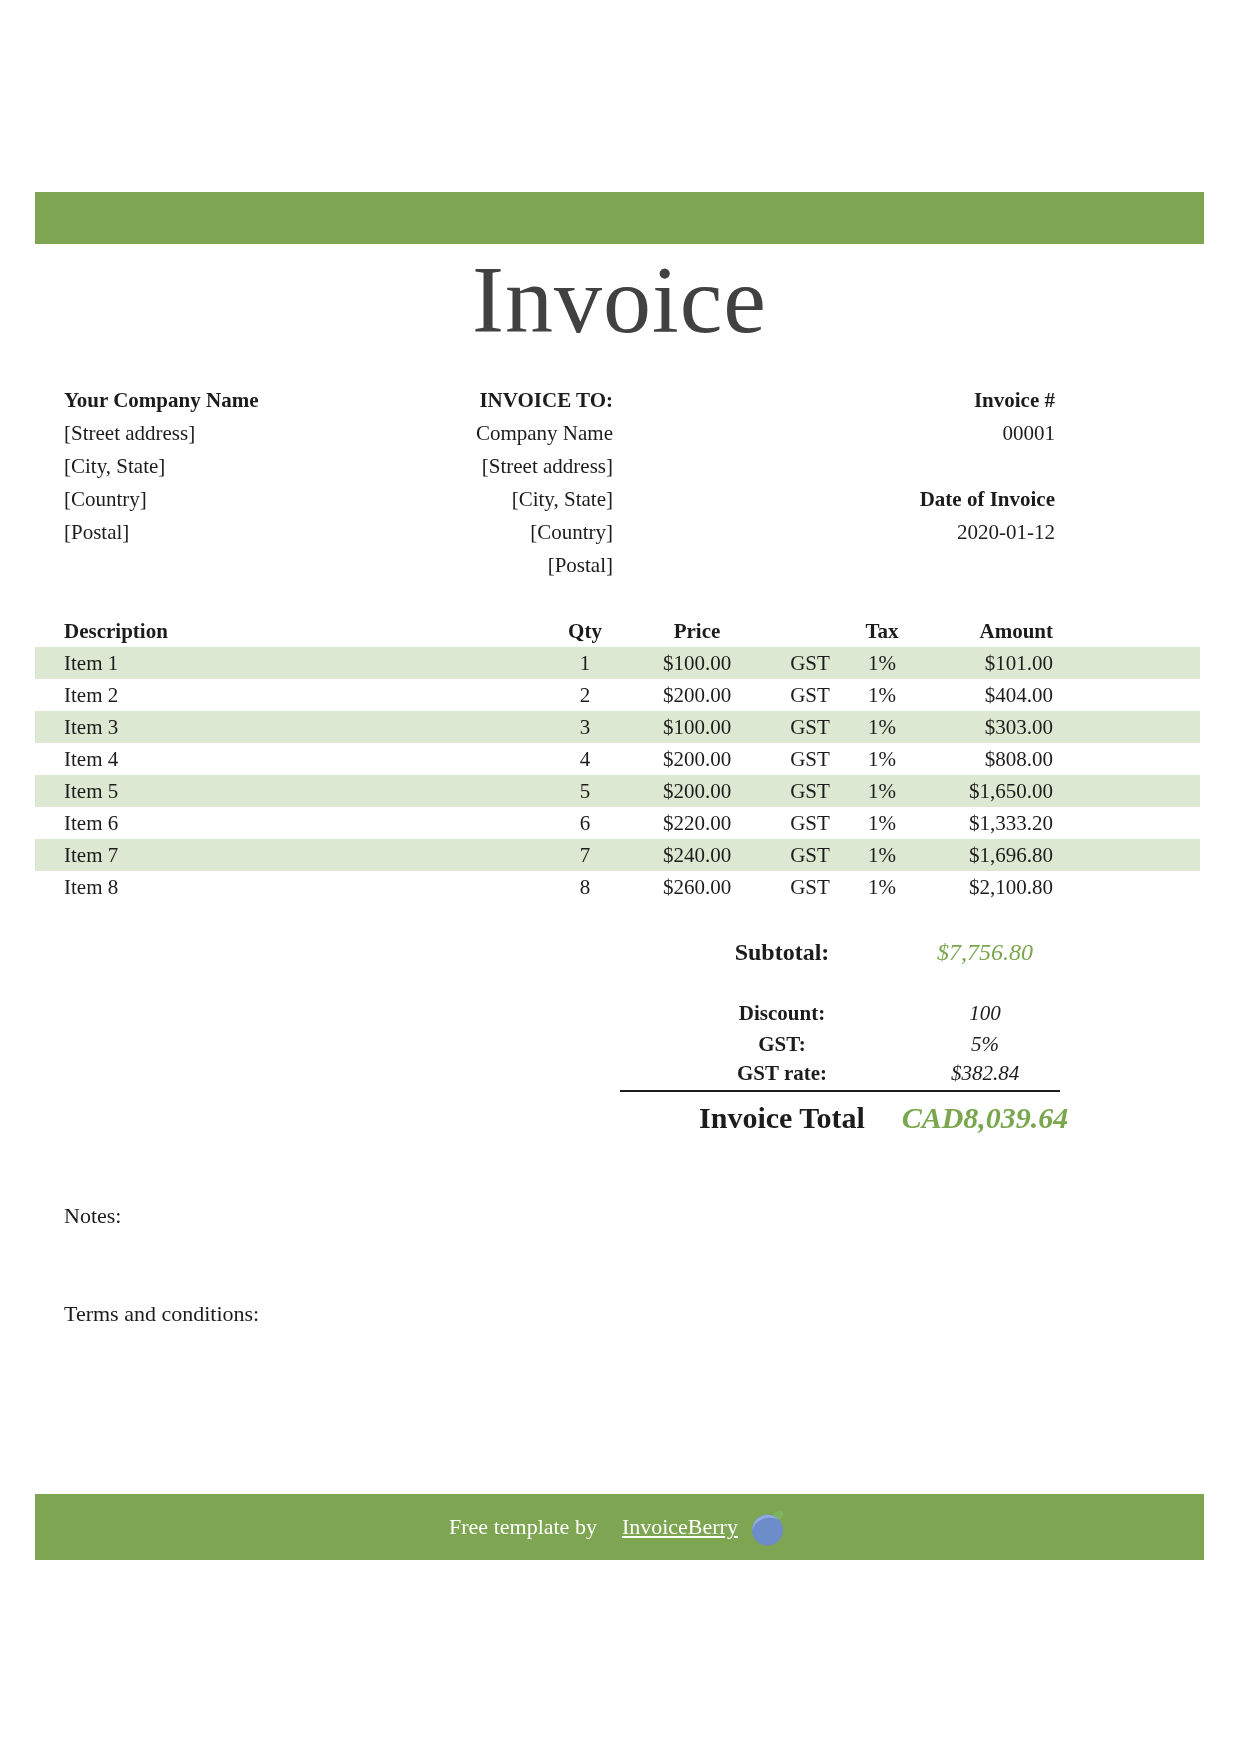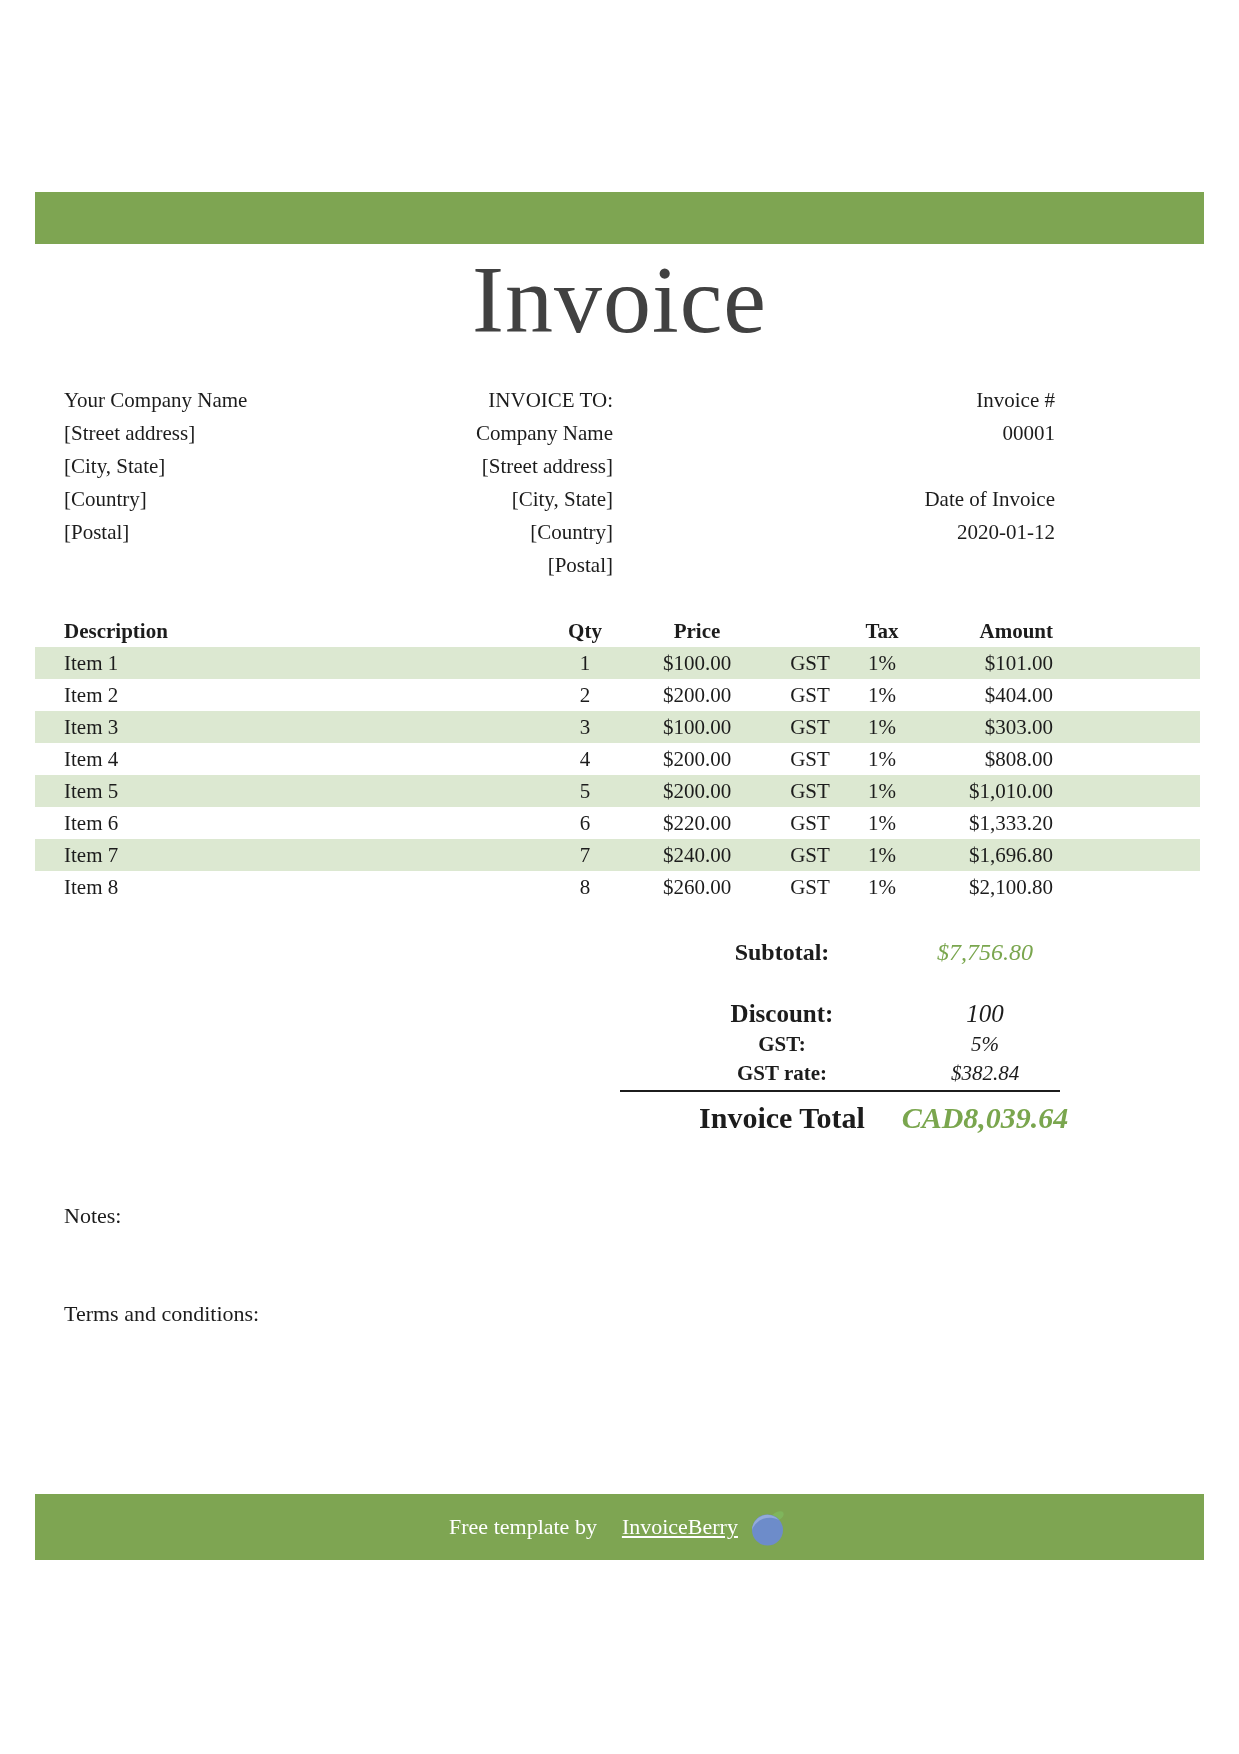--- a/index.html
+++ b/index.html
@@ -14,41 +14,41 @@
   }
   .title {
     position:absolute; left:0; top:252px; width:100%; margin:0;
     text-align:center; font-size:96px; line-height:1; font-weight:normal;
     color:#414141; letter-spacing:1px;
   }
   .info { font-size:21px; line-height:33px; }
   .from   { position:absolute; left:64px;  top:384px; text-align:left;  }
   .billto { position:absolute; left:313px; top:384px; width:300px; text-align:right; }
   .meta   { position:absolute; left:755px; top:384px; width:300px; text-align:right; }
-  .b { font-weight:normal; }
+  .b { font-weight:bold; }
   .spacer { height:33px; }
 
   .invoice-table { position:absolute; left:35px; top:615px; width:1165px; font-size:21px; }
   .trow  { position:relative; height:32px; line-height:32px; }
   .trow.alt { background:var(--row_green,#dce8d1); }
   .thead { font-weight:bold; }
   .cell  { position:absolute; top:0; height:32px; white-space:nowrap; }
   .c-desc  { left:29px; }
   .c-qty   { left:500px; width:100px; text-align:center; }
   .c-price { left:587px; width:150px; text-align:center; }
   .c-gst   { left:725px; width:100px; text-align:center; }
   .c-tax   { left:797px; width:100px; text-align:center; }
   .c-amt   { left:845px; width:150px; text-align:right;padding-left:23px; }
 
   .t-row   { position:absolute; left:0; width:1239px; }
   .t-label { position:absolute; left:632px; width:300px; text-align:center; font-weight:bold; }
   .t-value { position:absolute; left:835px; width:300px; text-align:center;font-style:italic; }
   .row-subtotal { top:936px;  font-size:24px; height:33px; line-height:33px; }
   .row-subtotal .t-value { color:var(--accent_green,#7aa64e); }
-  .row-discount { top:998px;  font-size:25px; height:31px; line-height:31px; }
+  .row-discount { top:998px;  font-size:21px; height:31px; line-height:31px; }
   .row-gst      { top:1029px; font-size:21px; height:31px; line-height:31px; }
   .row-gstrate  { top:1058px; font-size:21px; height:31px; line-height:31px; }
   .rule { position:absolute; left:620px; top:1090px; width:440px; border-top:2px solid #1c1c1c; }
   .row-total { top:1098px; font-size:30px; height:40px; line-height:40px; }
   .row-total .t-label { font-weight:bold; }
   .row-total .t-value { color:var(--accent_green,#7aa64e); font-weight:bold; }
 
   .notes { position:absolute; left:64px; top:1203px; font-size:22px; }
   .terms { position:absolute; left:64px; top:1301px; font-size:22px; }
 
@@ -140,21 +140,21 @@
       <span class="cell c-tax">1%</span>
       <span class="cell c-amt">$808.00</span>
     </div>
 
     <div class="trow alt">
       <span class="cell c-desc">Item 5</span>
       <span class="cell c-qty">5</span>
       <span class="cell c-price">$200.00</span>
       <span class="cell c-gst">GST</span>
       <span class="cell c-tax">1%</span>
-      <span class="cell c-amt">$1,010.00</span>
+      <span class="cell c-amt">$1,650.00</span>
     </div>
 
     <div class="trow">
       <span class="cell c-desc">Item 6</span>
       <span class="cell c-qty">6</span>
       <span class="cell c-price">$220.00</span>
       <span class="cell c-gst">GST</span>
       <span class="cell c-tax">1%</span>
       <span class="cell c-amt">$1,333.20</span>
     </div>

